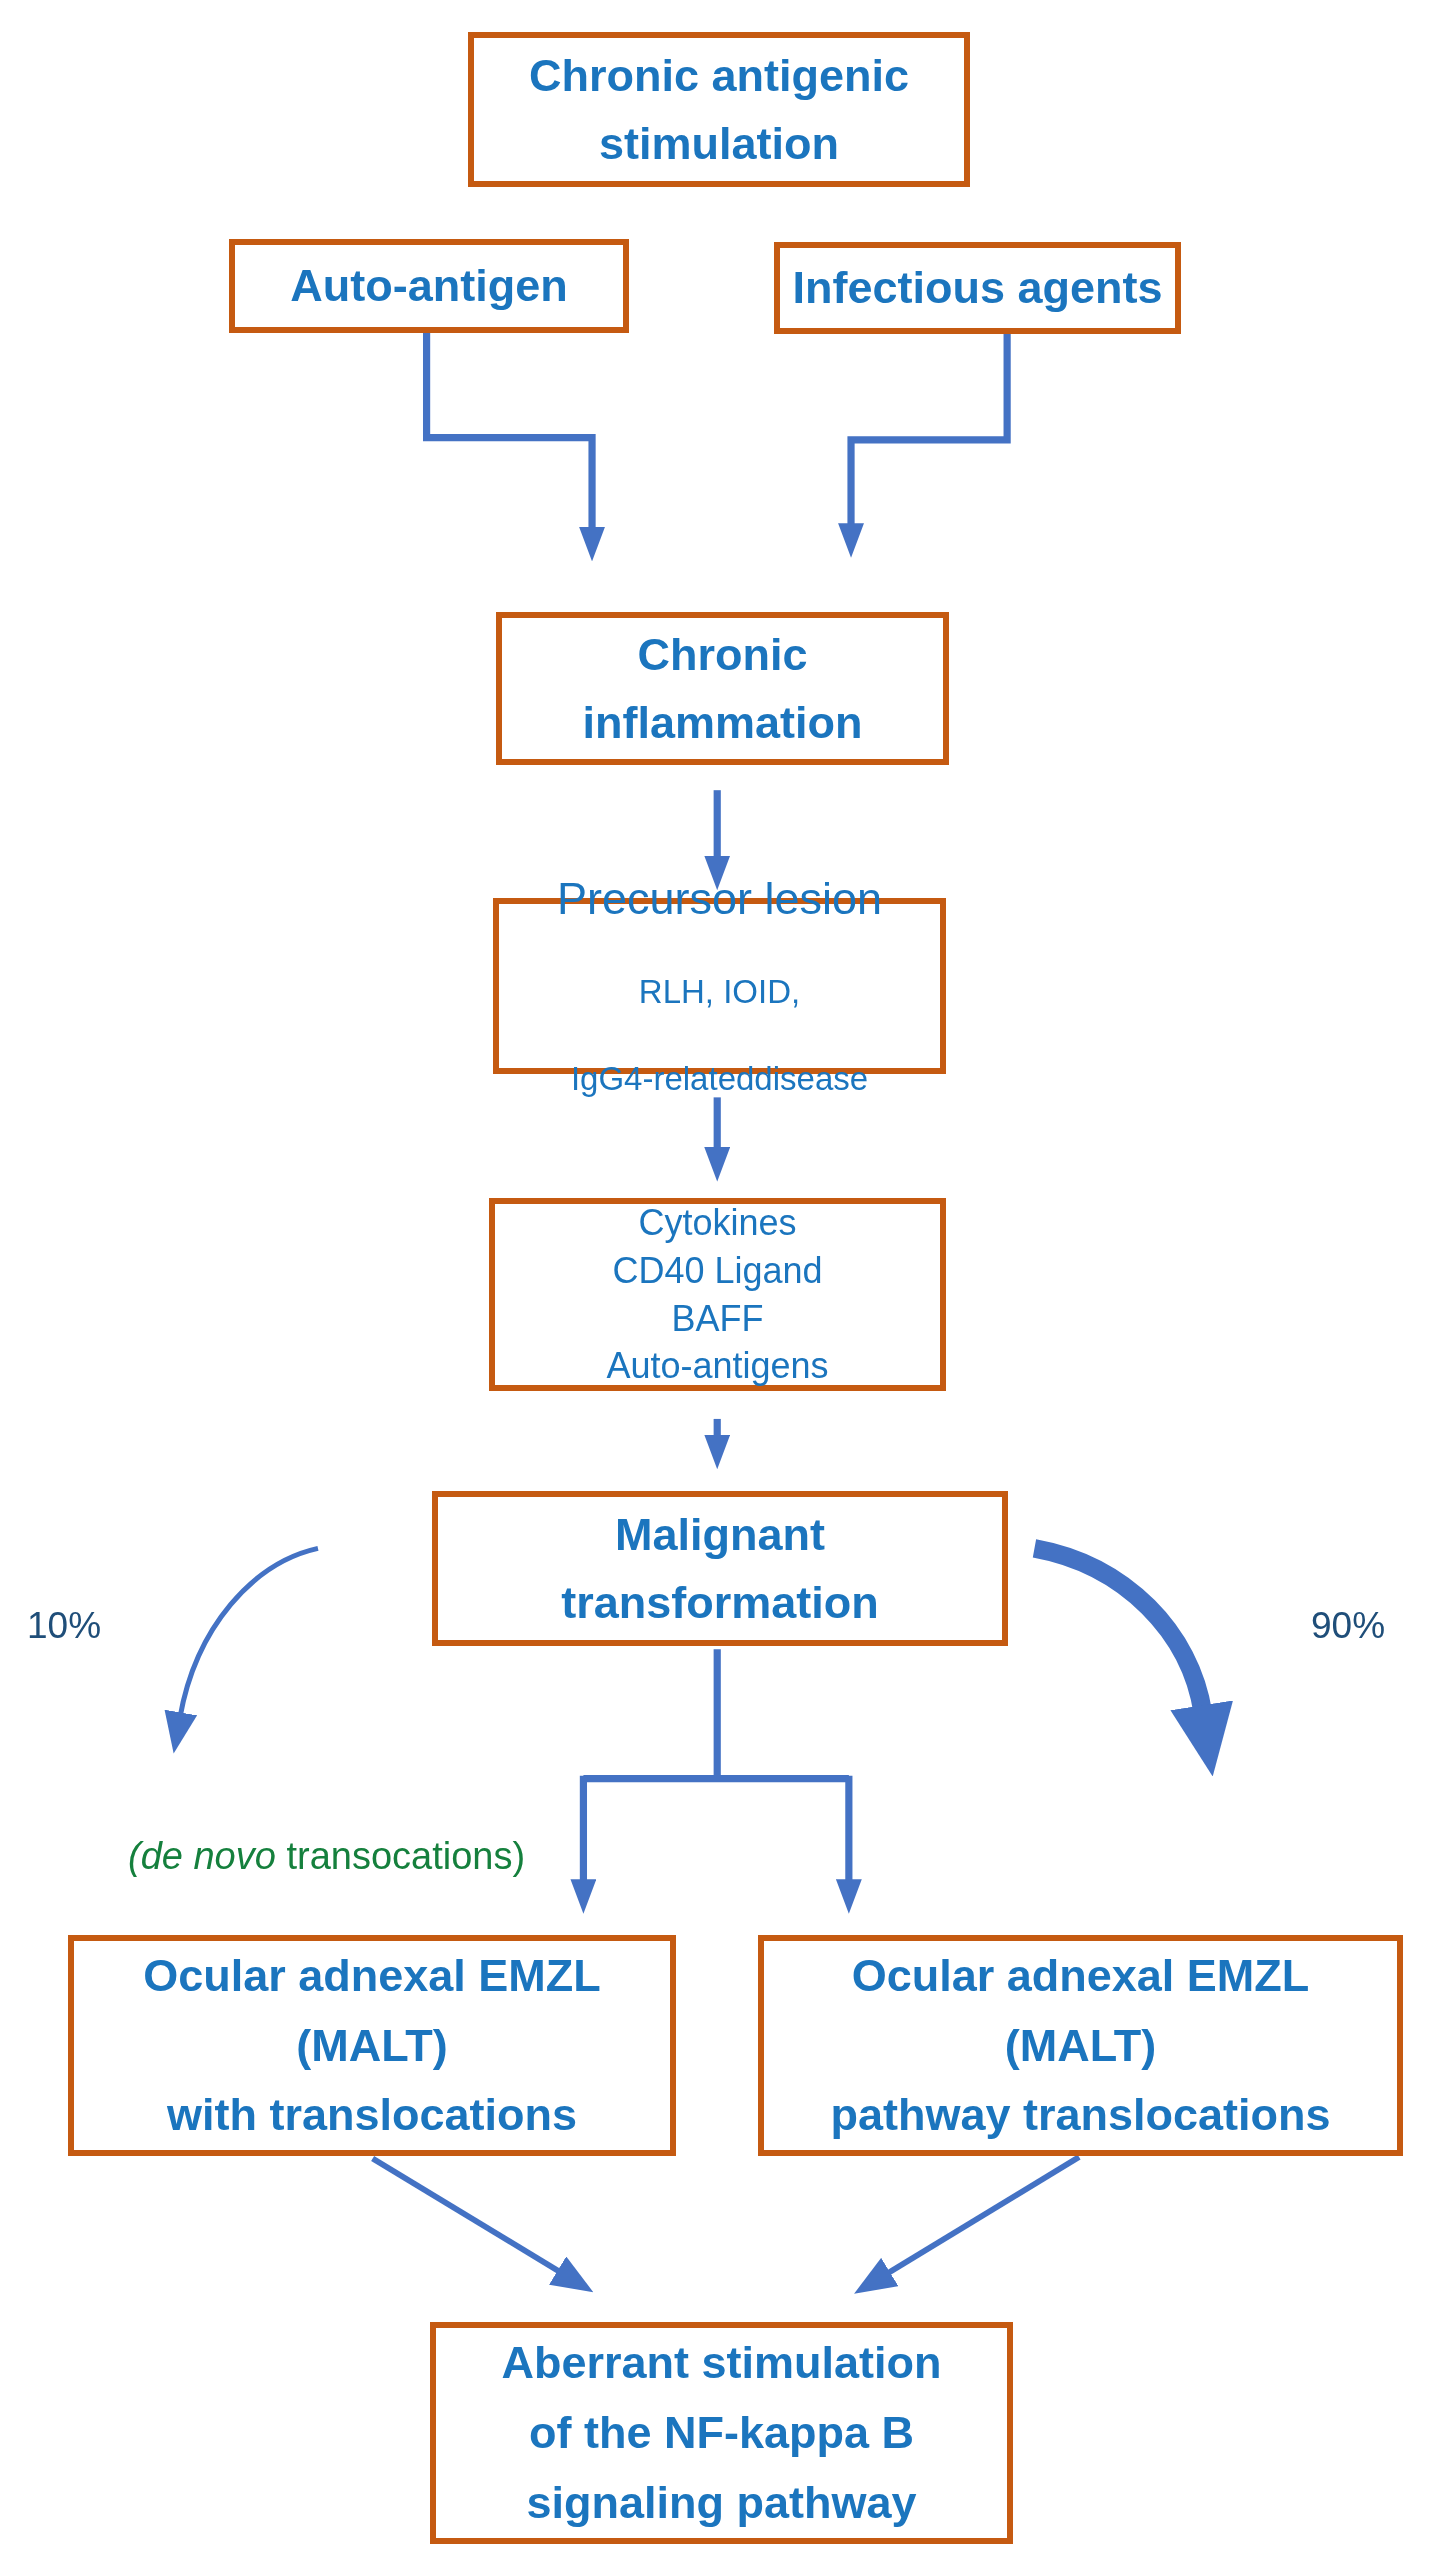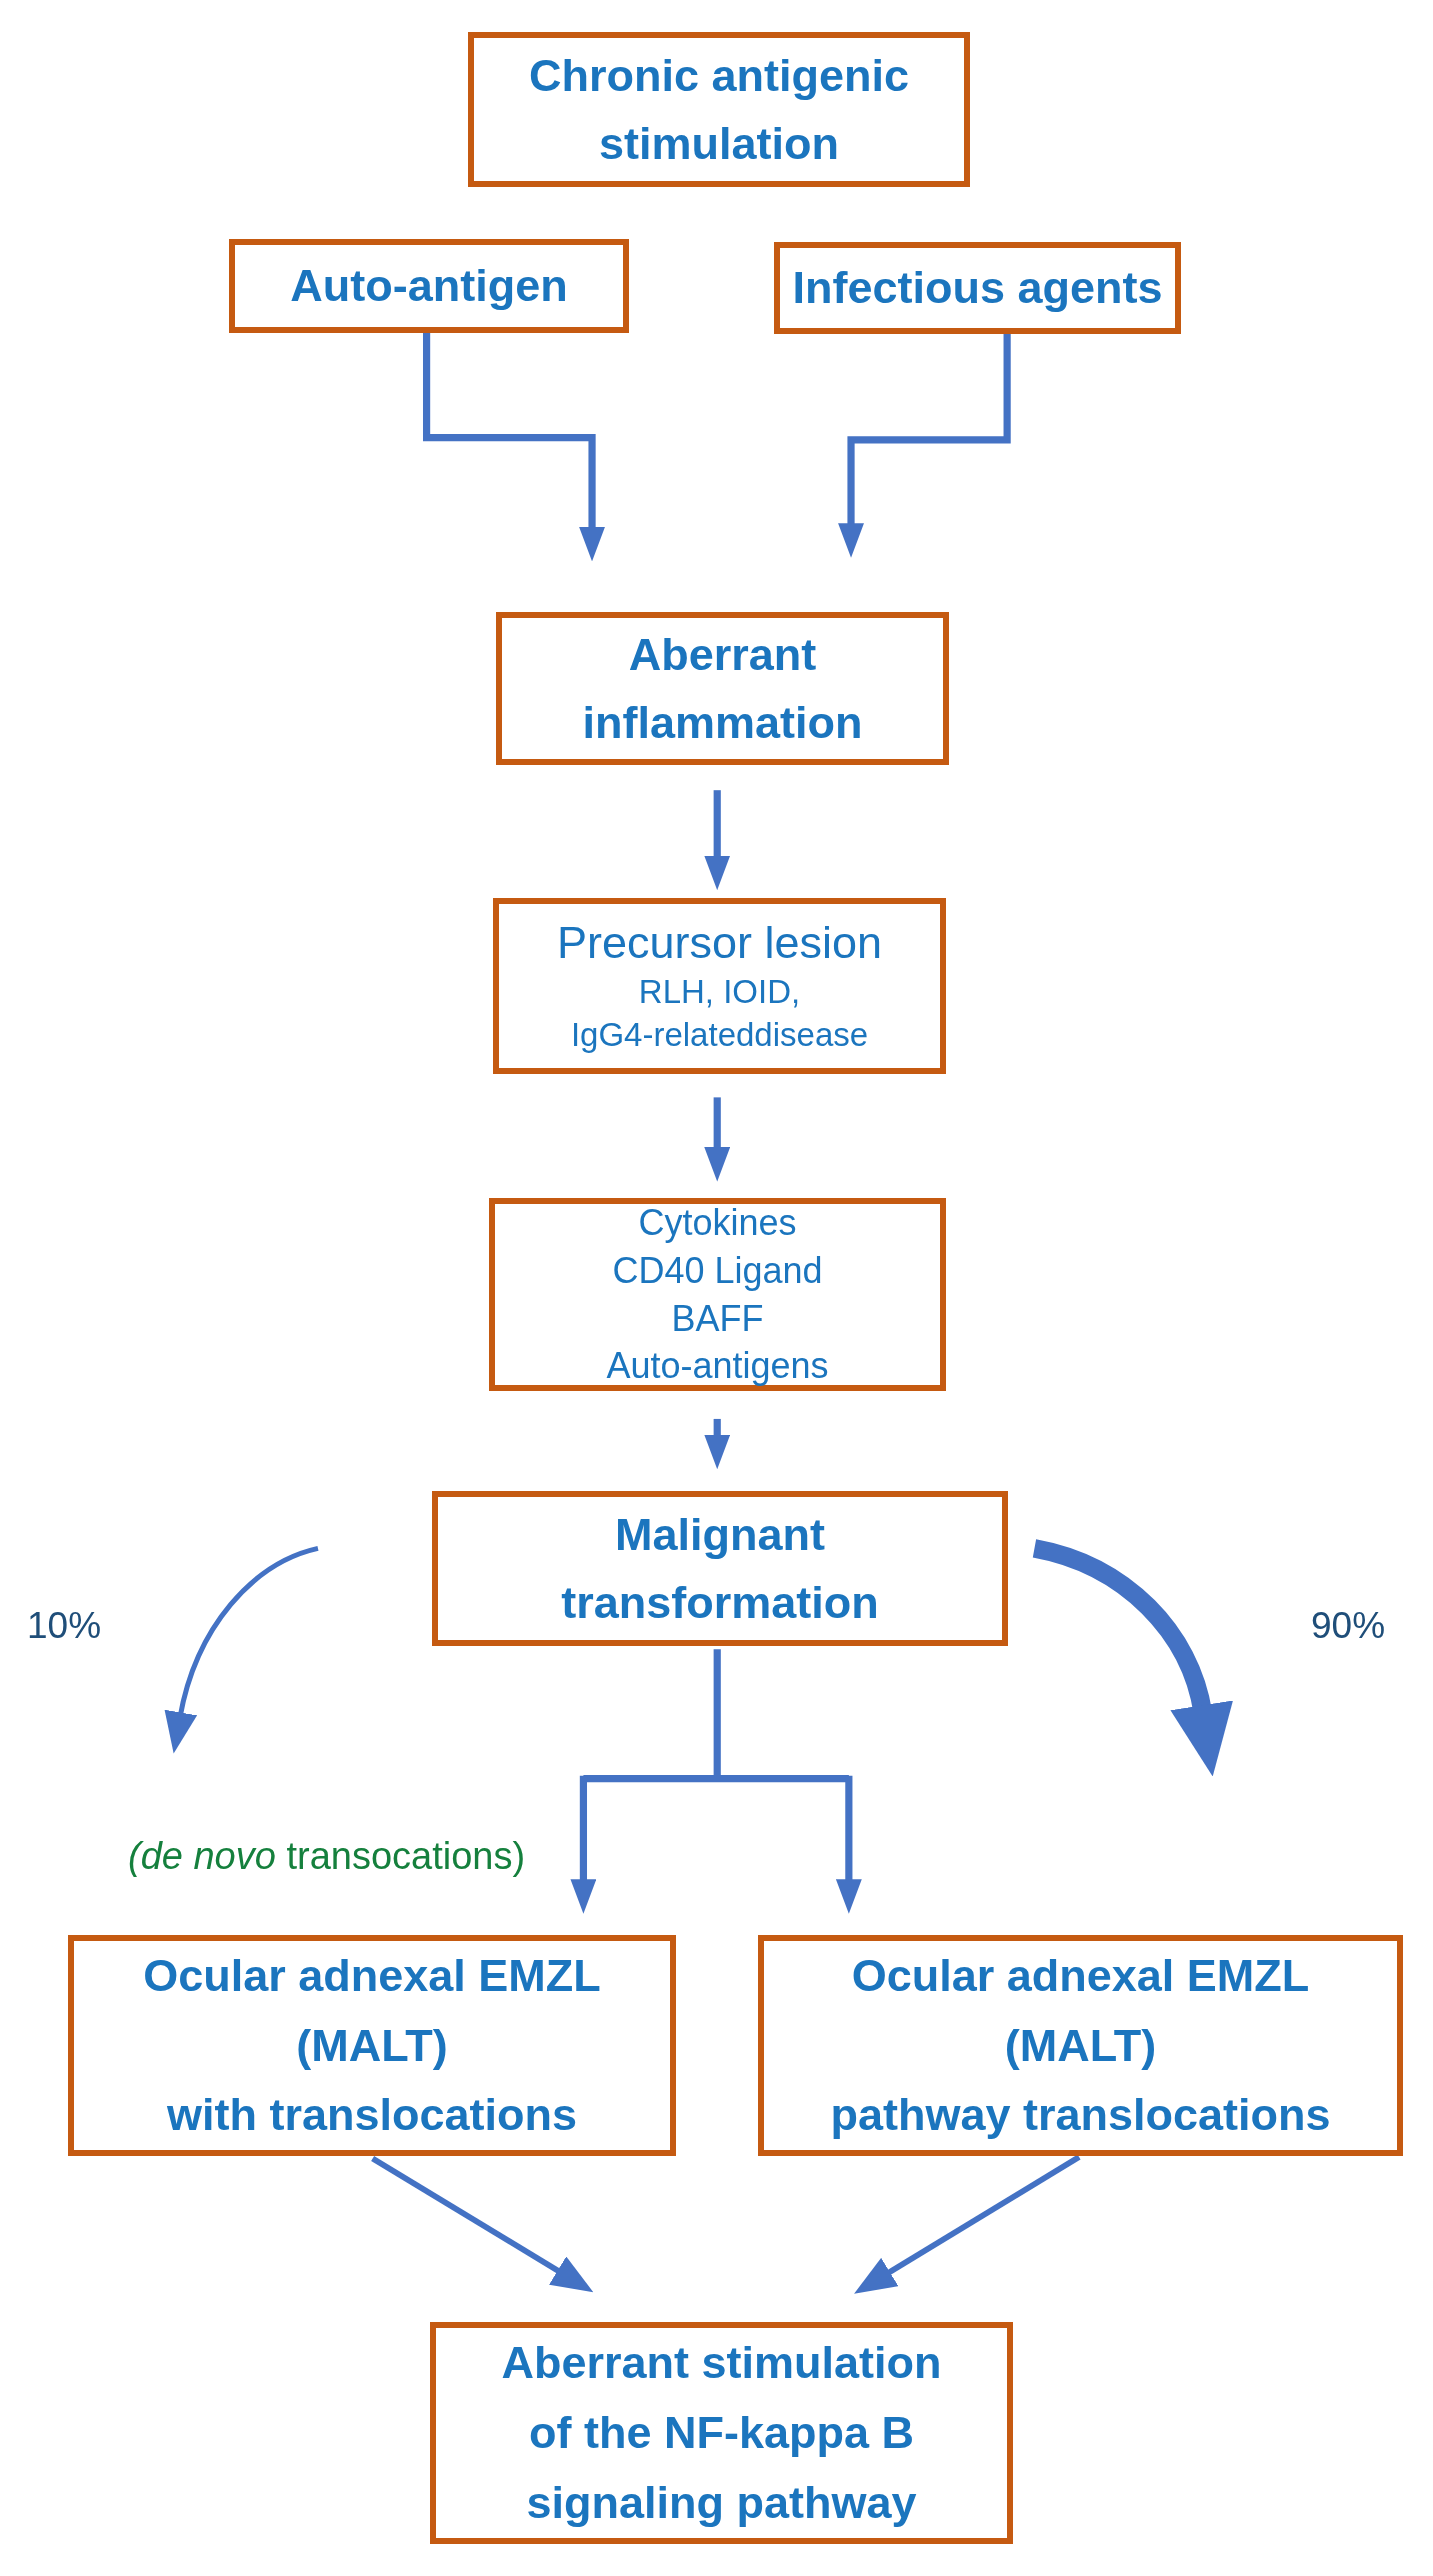--- a/index.html
+++ b/index.html
@@ -11,21 +11,21 @@
   svg.arrows{position:absolute;left:0;top:0;z-index:1;}
   .box{
     position:absolute;z-index:2;box-sizing:border-box;
     border:6.5px solid #C55A11;background:#ffffff;color:#1B75BE;
     display:flex;flex-direction:column;align-items:center;justify-content:center;
     text-align:center;
   }
   .t62{font-size:45px;line-height:1.5;font-weight:bold;}
   .t62 .line{white-space:nowrap;}
   .box .title{font-size:45px;line-height:1.25;white-space:nowrap;}
-  .box .sub{font-size:33px;line-height:1.3;white-space:nowrap;}
+  .box .sub{font-size:33px;line-height:1.3;white-space:nowrap;margin-top:44px;}
   .t50{font-size:36px;line-height:1.32;}
   .t50 .line{white-space:nowrap;}
   .pct{
     position:absolute;z-index:2;color:#1F4E79;font-size:37px;line-height:1.1;
     white-space:nowrap;
   }
   .denovo{
     position:absolute;z-index:2;color:#15803d;font-size:38px;line-height:1.1;
     white-space:nowrap;
   }
@@ -79,21 +79,21 @@
 
   <div class="box t62" style="left:229px;top:239px;width:400px;height:94px;">
     <div class="line">Auto-antigen</div>
   </div>
 
   <div class="box t62" style="left:774px;top:242px;width:407px;height:92px;">
     <div class="line">Infectious agents</div>
   </div>
 
   <div class="box t62" style="left:496px;top:612px;width:453px;height:153px;">
-    <div class="line">Aberrant</div>
+    <div class="line">Chronic</div>
     <div class="line">inflammation</div>
   </div>
 
   <div class="box" style="left:493px;top:898px;width:453px;height:176px;">
     <div class="title">Precursor lesion</div>
     <div class="sub">RLH, IOID,</div>
     <div class="sub">IgG4-relateddisease</div>
   </div>
 
   <div class="box t50" style="left:489px;top:1198px;width:457px;height:193px;">

